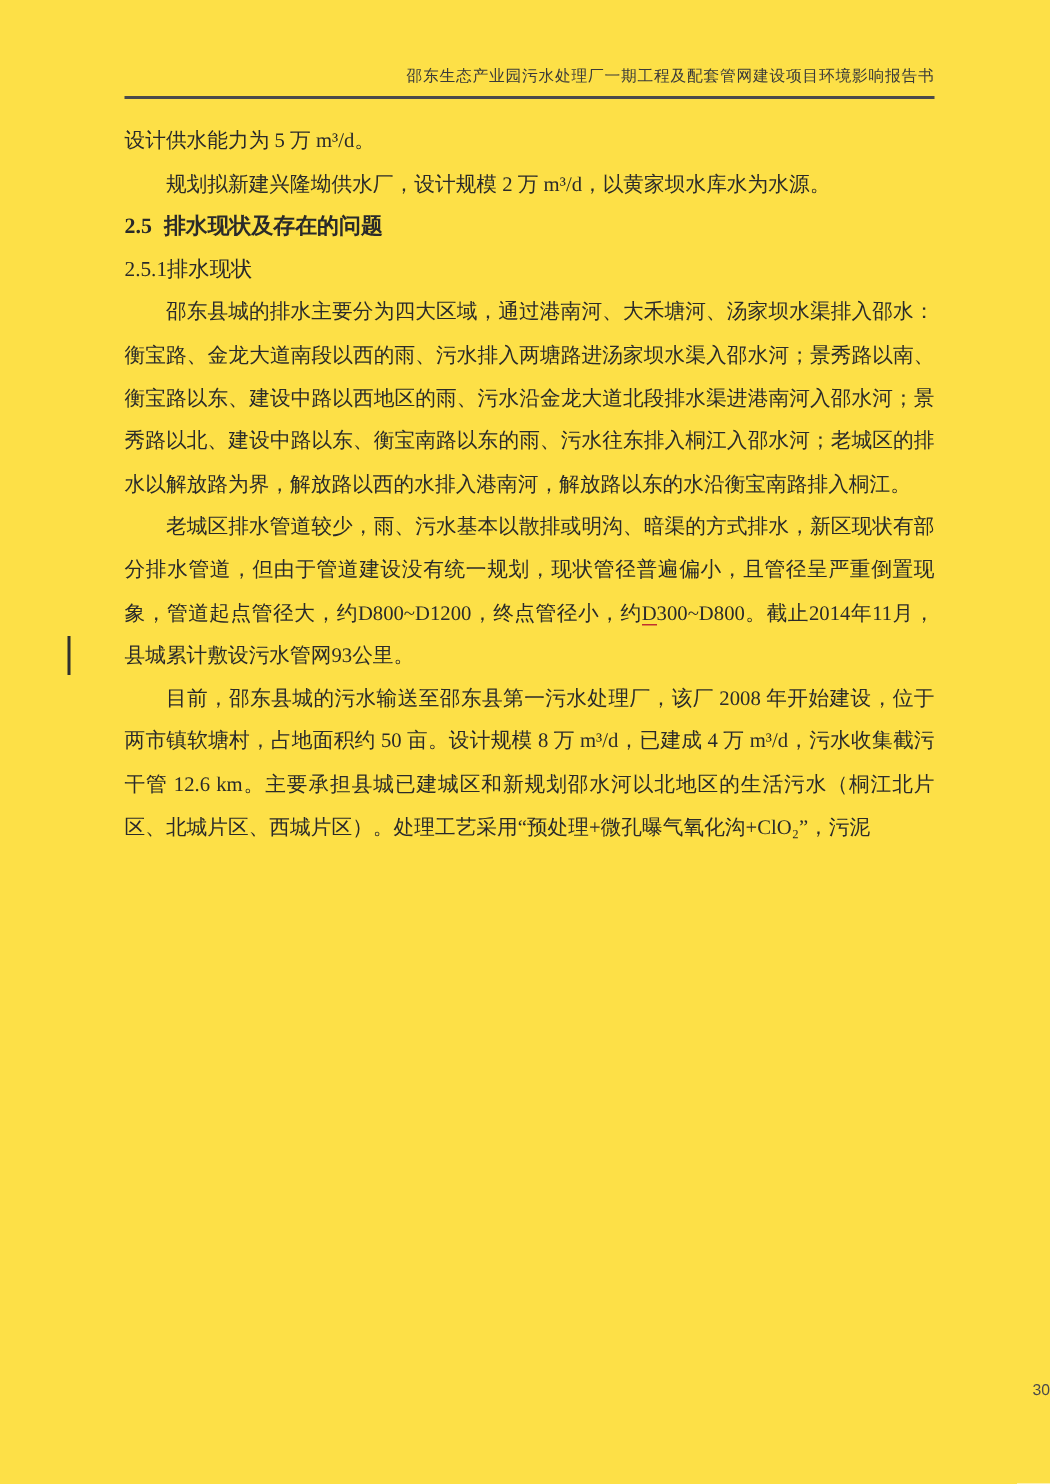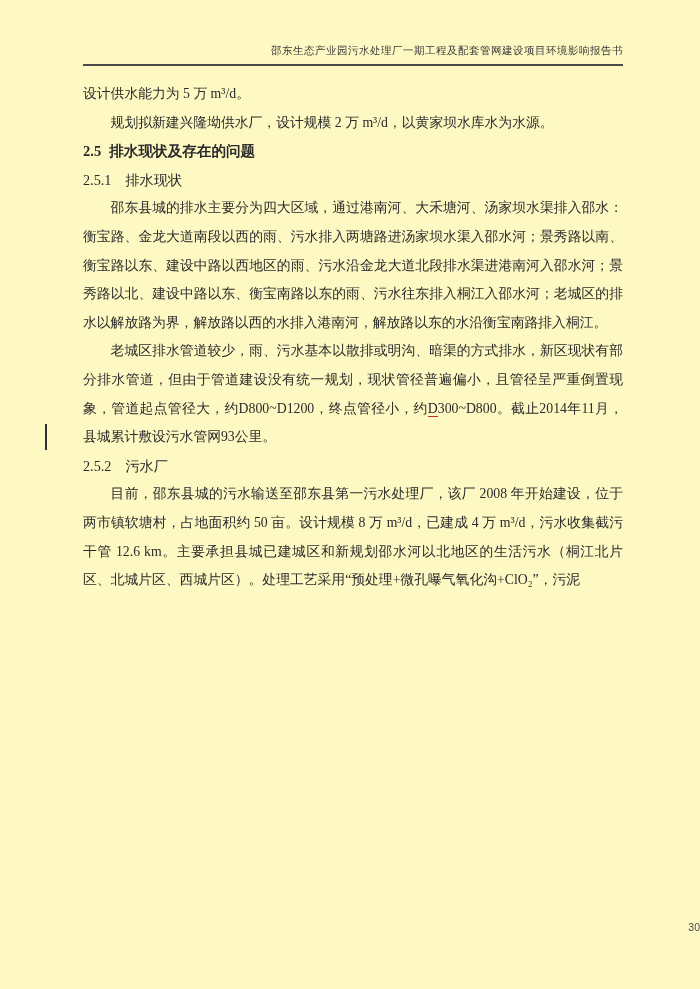--- a/index.html
+++ b/index.html
@@ -1,21 +1,21 @@
 <!DOCTYPE html>
 <html><head>
 <meta charset="utf-8">
 <style>
   * { margin: 0; padding: 0; box-sizing: border-box; }
   html, body { background: #ffffff; }
   .page {
     position: relative;
     width: 700px;
     height: 989px;
-    background: #fef9c3;
+    background: #fde047;
     overflow: hidden;
     font-family: "Liberation Serif", "DejaVu Serif", serif;
     color: #2a2a2a;
   }
   .header {
     position: absolute;
     left: 83px;
     top: 44px;
     width: 540px;
     text-align: right;
@@ -41,21 +41,21 @@
     font-weight: bold;
     font-size: 14.6px;
     line-height: 28.6px;
   }
   .sec-heading .sec-num { margin-right: 8px; font-family: Liberation Serif, serif; }
   .subsec-heading {
     font-weight: normal;
     font-size: 14.2px;
     line-height: 28.6px;
   }
-  .subsec-heading .sec-num { margin-right: 14px; }
+  .subsec-heading .sec-num { }
   .marked-d {
     border-bottom: 1.5px solid #c03030;
     padding-bottom: 0px;
   }
   .revision-bar {
     position: absolute;
     left: 45px;
     top: 424px;
     width: 2px;
     height: 26px;
@@ -92,21 +92,20 @@
     <h2 class="sec-heading"><span class="sec-num">2.5</span><span>排水现状及存在的问题</span></h2>
 
     <h3 class="subsec-heading"><span class="sec-num">2.5.1</span><span>排水现状</span></h3>
 
     <p class="indent">邵东县城的排水主要分为四大区域，通过港南河、大禾塘河、汤家坝水渠排入邵水：衡宝路、金龙大道南段以西的雨、污水排入两塘路进汤家坝水渠入邵水河；景秀路以南、衡宝路以东、建设中路以西地区的雨、污水沿金龙大道北段排水渠进港南河入邵水河；景秀路以北、建设中路以东、衡宝南路以东的雨、污水往东排入桐江入邵水河；老城区的排水以解放路为界，解放路以西的水排入港南河，解放路以东的水沿衡宝南路排入桐江。</p>
 
     <p class="indent"><span>老城区排水管道较少，雨、污水基本以散排或明沟、暗渠的方式排水，新区现状有部分排水管道，但由于管道建设没有统一规划，现状管径普遍偏小，且管径呈严重倒置现象，管道起点管径大，约D800~D1200，终点管径小，约</span><span class="marked-d">D</span><span>300~D800。截止2014年11月，县城累计敷设污水管网93公里。</span></p>
 
 
 
-    <h3 class="subsec-heading"><span class="sec-num">2.5.2</span><span>污水厂</span></h3>
 
     <p class="indent">目前，邵东县城的污水输送至邵东县第一污水处理厂，该厂 2008 年开始建设，位于两市镇软塘村，占地面积约 50 亩。设计规模 8 万 m³/d，已建成 4 万 m³/d，污水收集截污干管 12.6 km。主要承担县城已建城区和新规划邵水河以北地区的生活污水（桐江北片区、北城片区、西城片区）。处理工艺采用“预处理+微孔曝气氧化沟+ClO₂”，污泥</p>
 
   </div>
 
   <div class="footer">
     <span>30</span>
   </div>
 
 </div>

